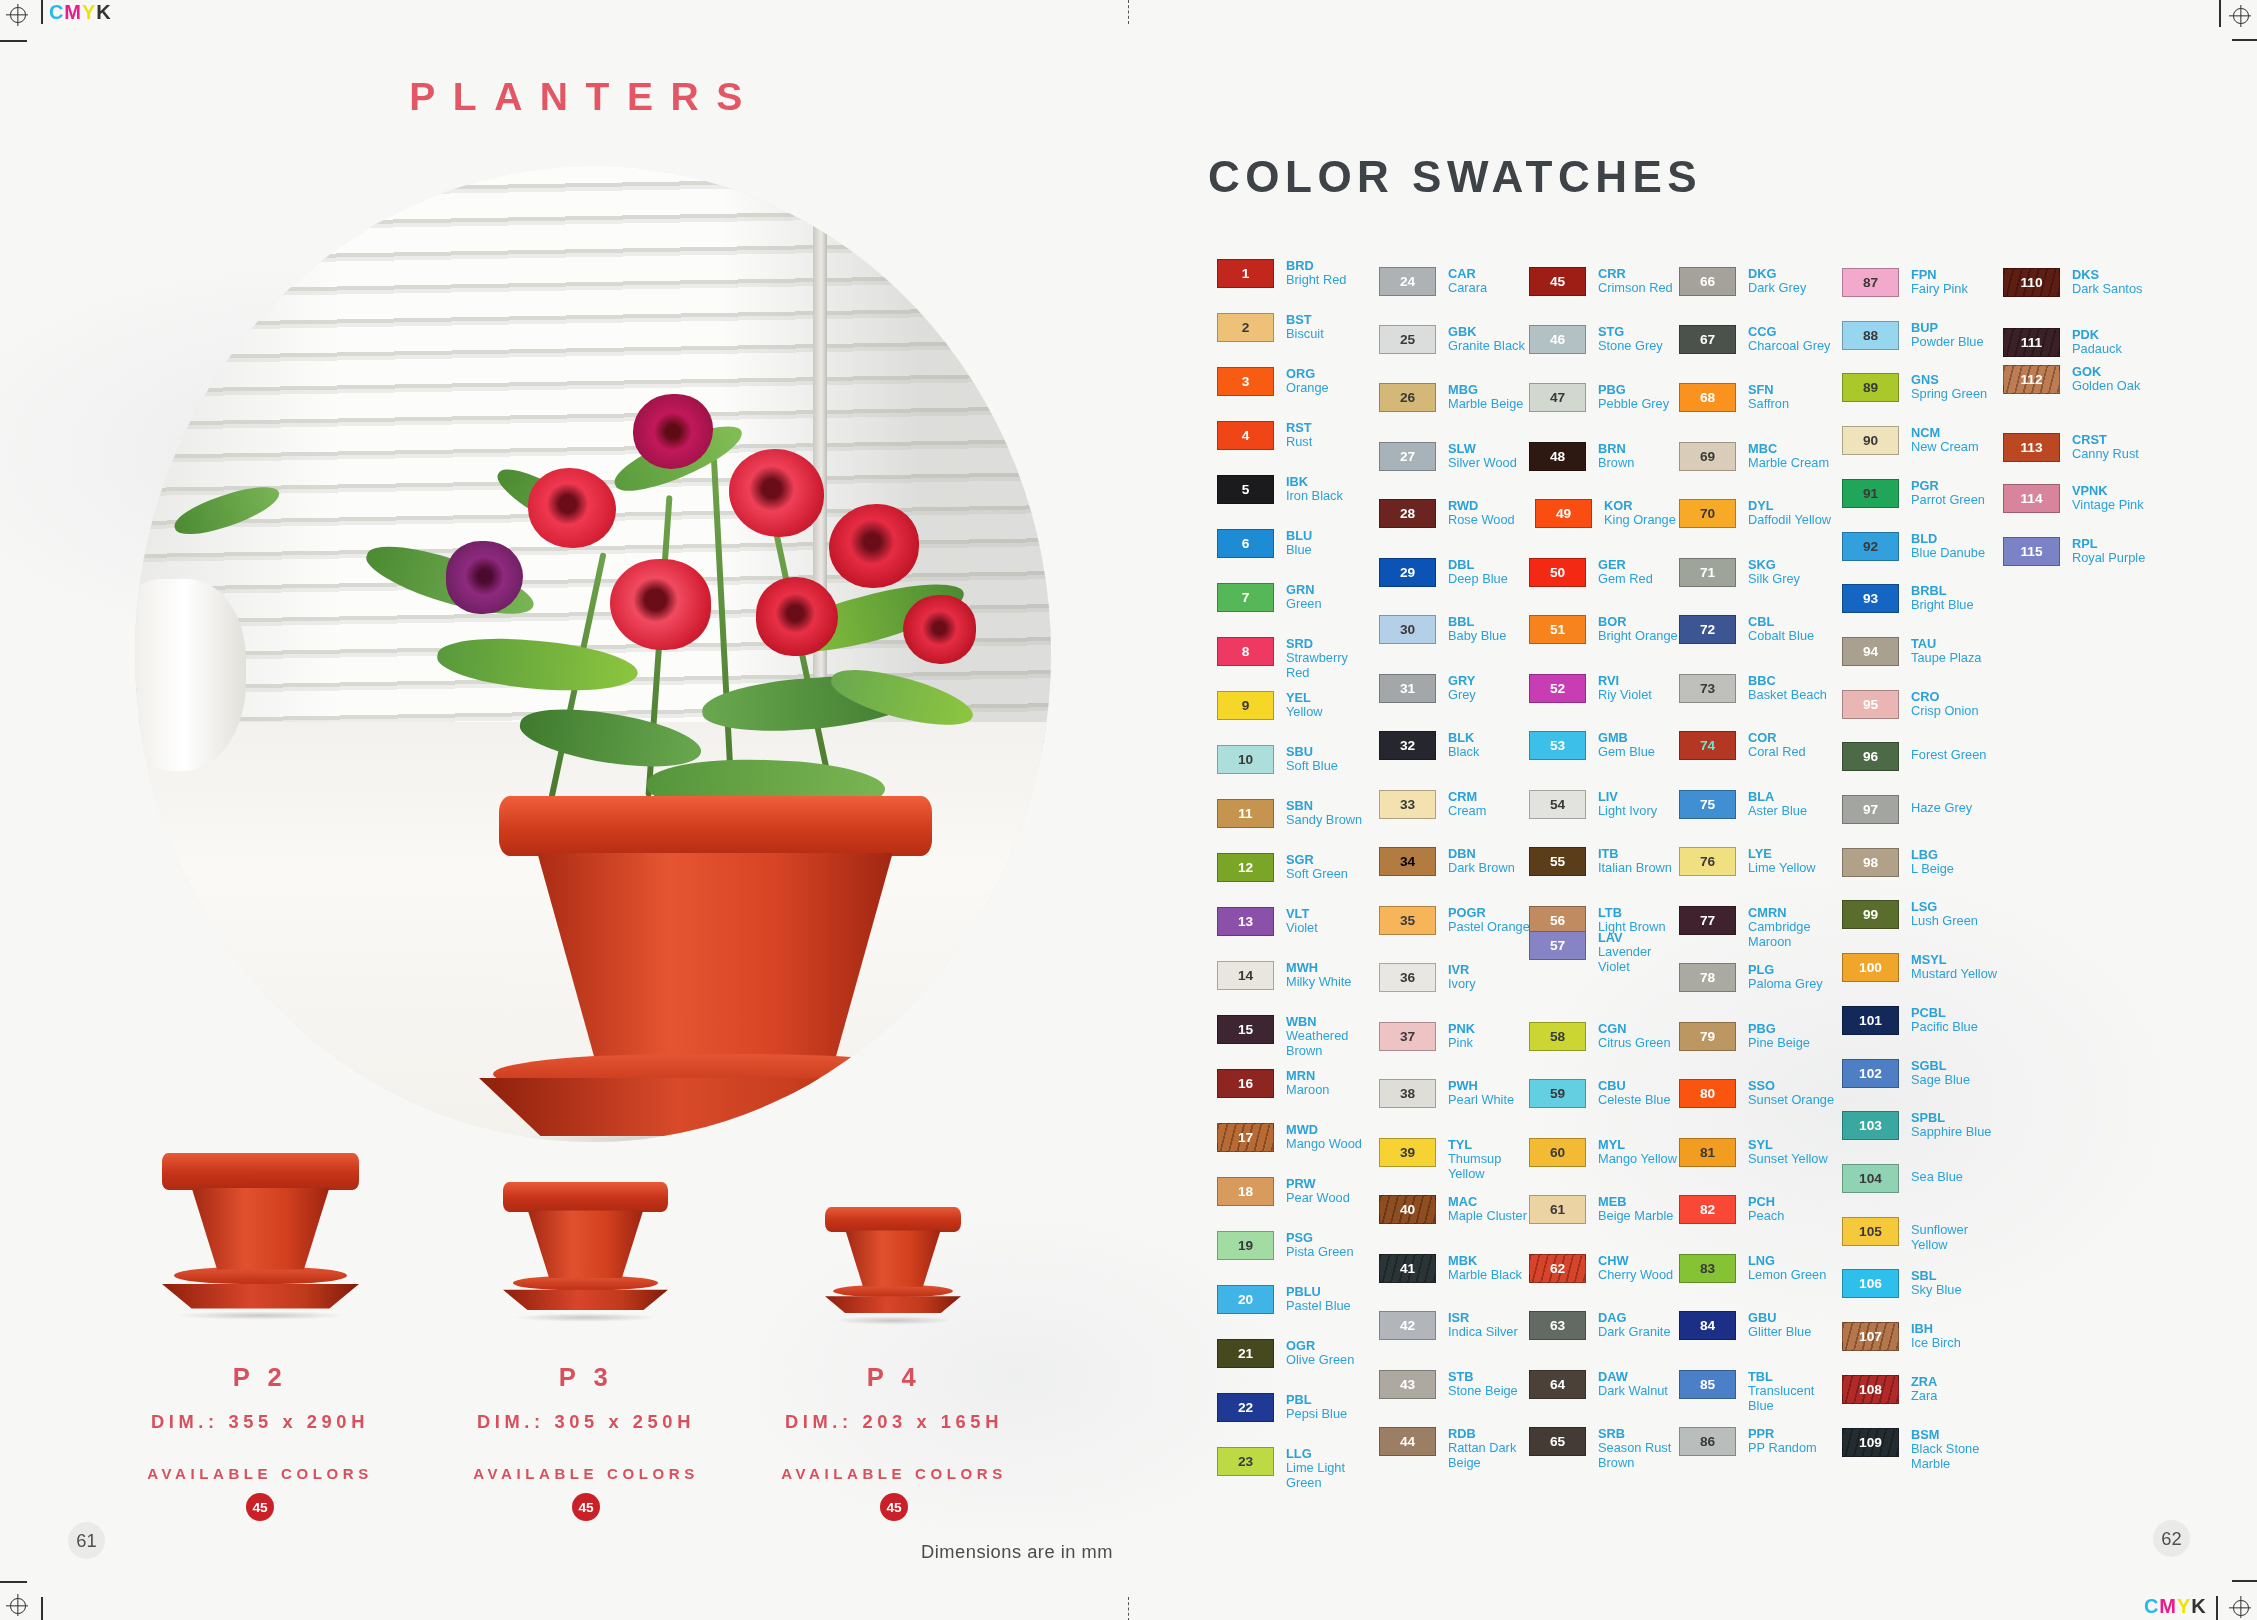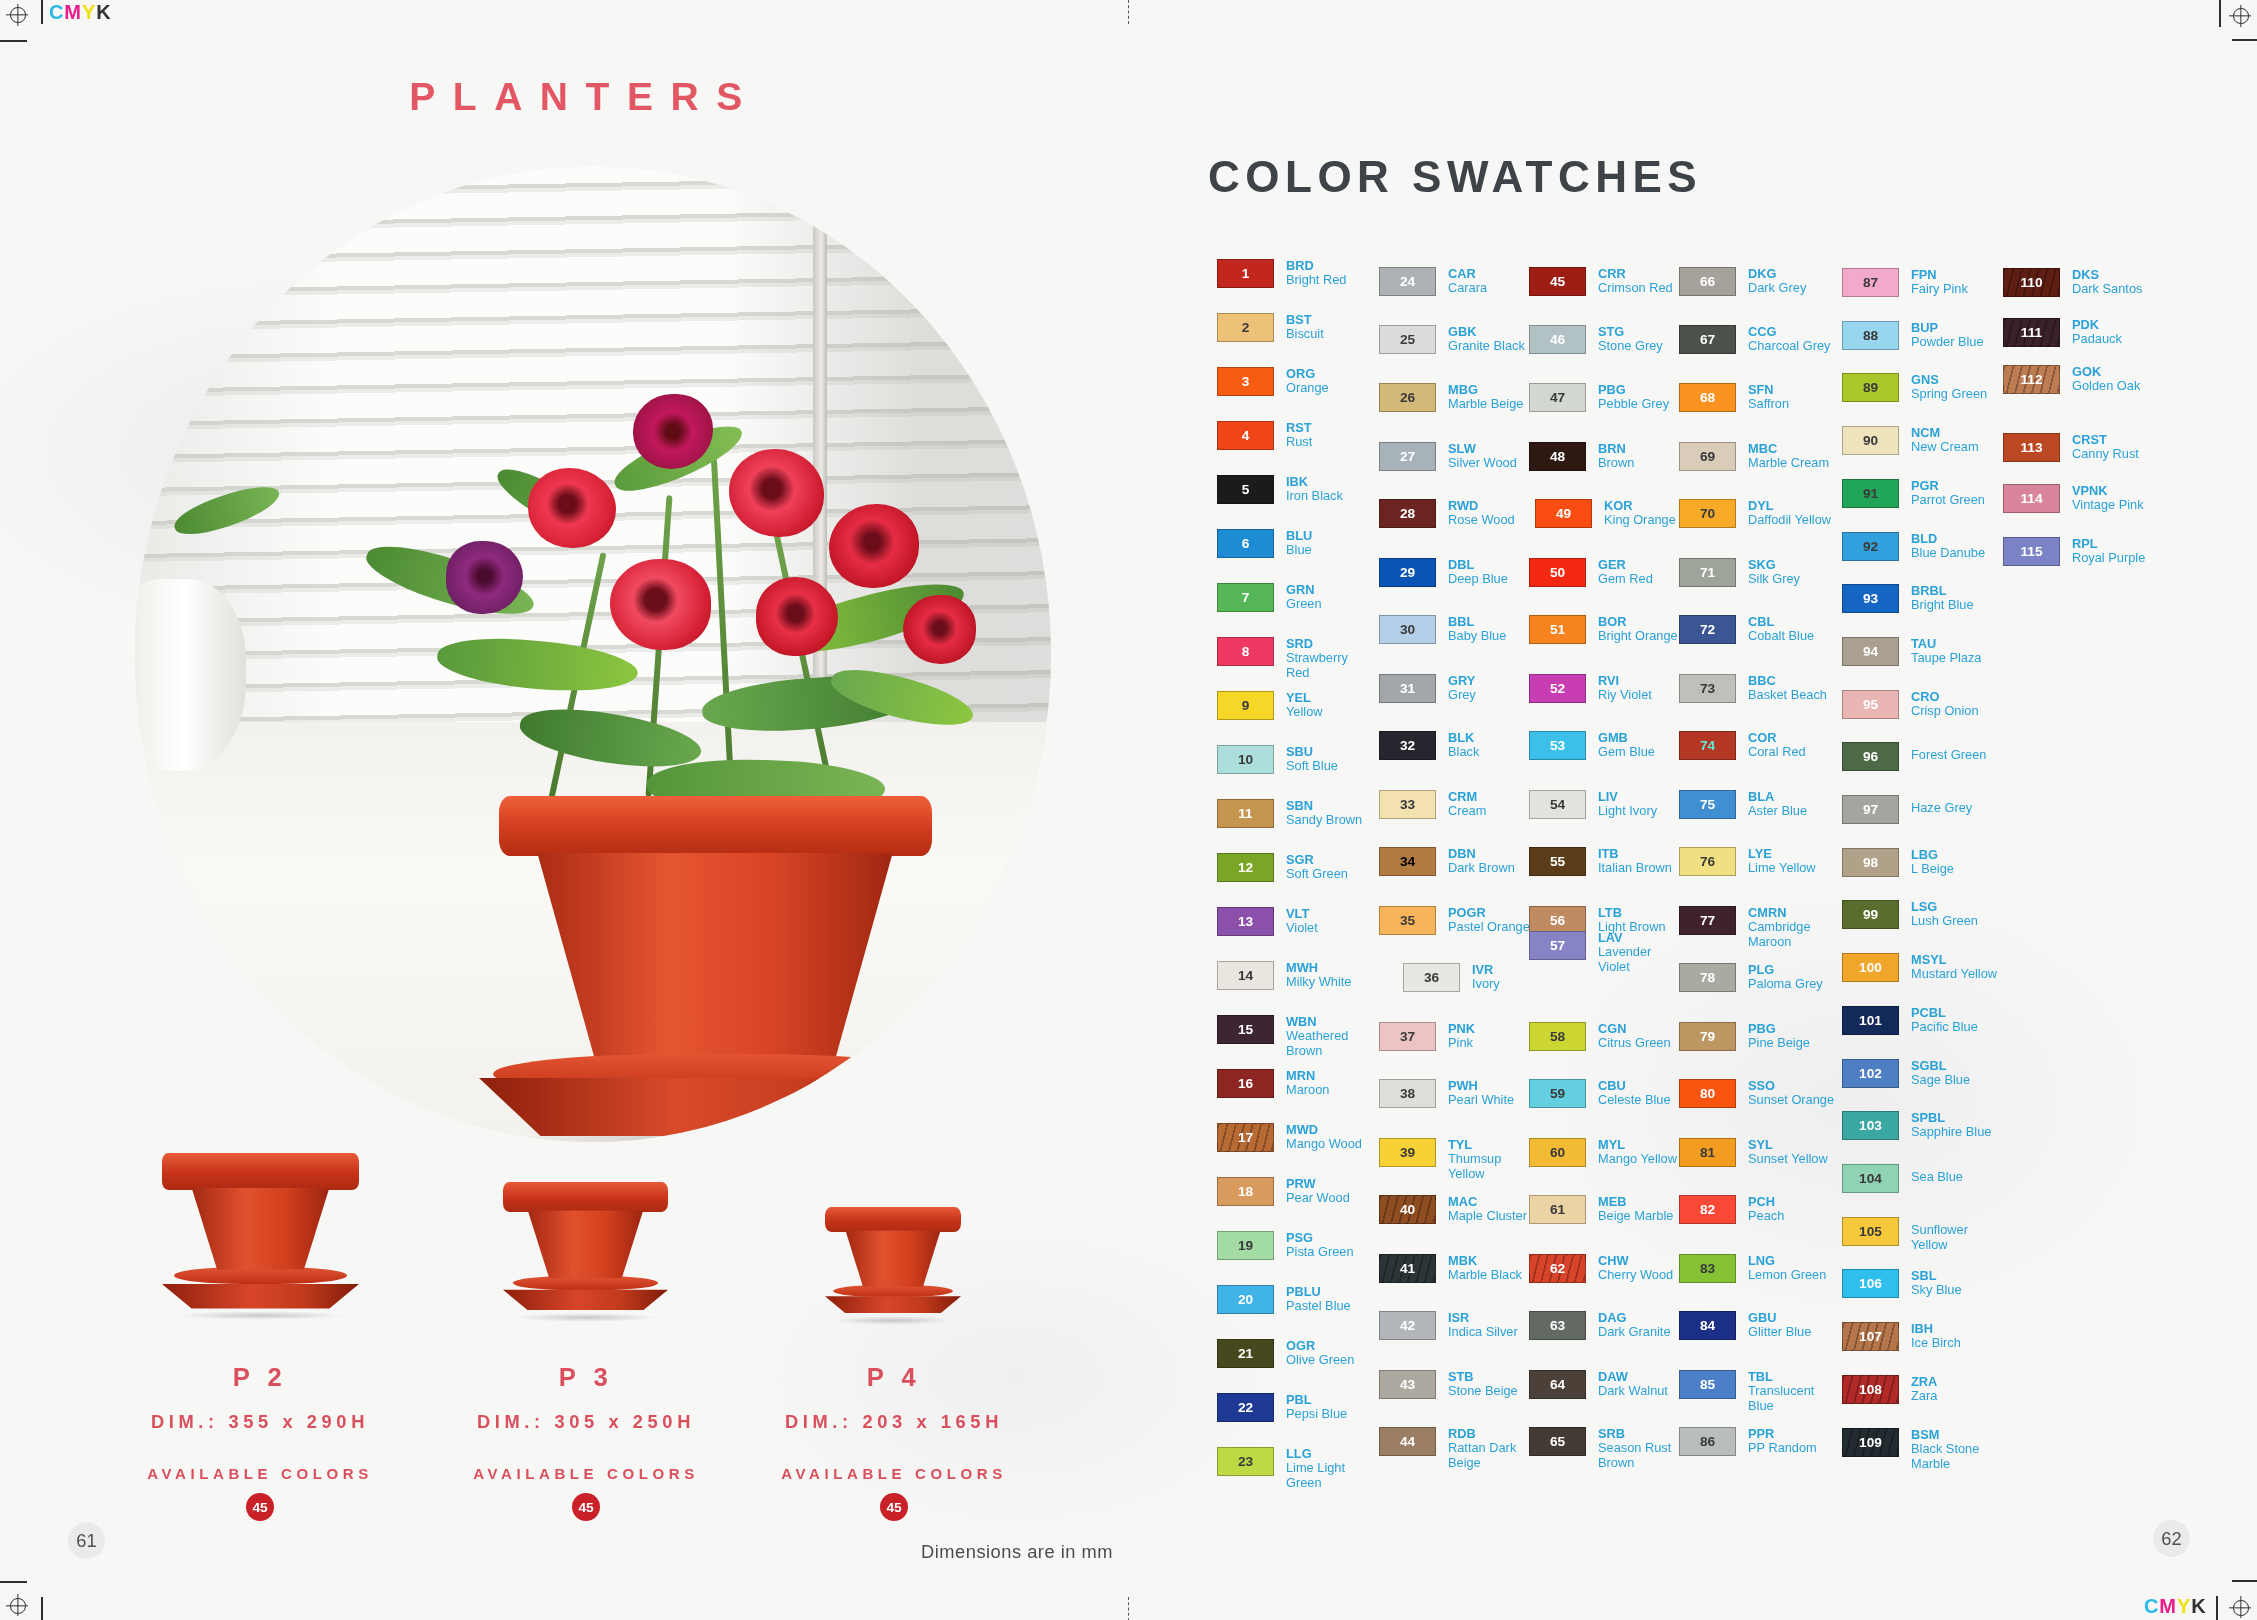--- a/index.html
+++ b/index.html
@@ -457,21 +457,21 @@
             <div class="sname">Dark Brown</div>
           </div>
         </div>
         <div class="swatch-row" style="top: 639px;">
           <div class="sbox" style="background-color: rgb(246, 181, 88); color: rgb(58, 58, 58);">35</div>
           <div class="stxt">
             <div class="scode">POGR</div>
             <div class="sname">Pastel Orange</div>
           </div>
         </div>
-        <div class="swatch-row" style="top: 696px; margin-left: 24px;">
+        <div class="swatch-row" style="top: 696px;">
           <div class="sbox" style="background-color: rgb(233, 231, 225); color: rgb(58, 58, 58);">36</div>
           <div class="stxt">
             <div class="scode">IVR</div>
             <div class="sname">Ivory</div>
           </div>
         </div>
         <div class="swatch-row" style="top: 755px;">
           <div class="sbox" style="background-color: rgb(238, 195, 196); color: rgb(58, 58, 58);">37</div>
           <div class="stxt">
             <div class="scode">PNK</div>
@@ -986,21 +986,21 @@
         </div>
       </div>
       <div class="swatch-col" style="left: 2003px; top: 268px;">
         <div class="swatch-row" style="top: 0px;">
           <div class="sbox tex" style="background-color: rgb(94, 30, 20); color: rgb(255, 255, 255);">110</div>
           <div class="stxt">
             <div class="scode">DKS</div>
             <div class="sname">Dark Santos</div>
           </div>
         </div>
-        <div class="swatch-row" style="top: 50px;">
+        <div class="swatch-row" style="top: 60px;">
           <div class="sbox tex" style="background-color: rgb(58, 33, 40); color: rgb(255, 255, 255);">111</div>
           <div class="stxt">
             <div class="scode">PDK</div>
             <div class="sname">Padauck</div>
           </div>
         </div>
         <div class="swatch-row" style="top: 97px;">
           <div class="sbox tex" style="background-color: rgb(189, 124, 82); color: rgb(255, 255, 255);">112</div>
           <div class="stxt">
             <div class="scode">GOK</div>

